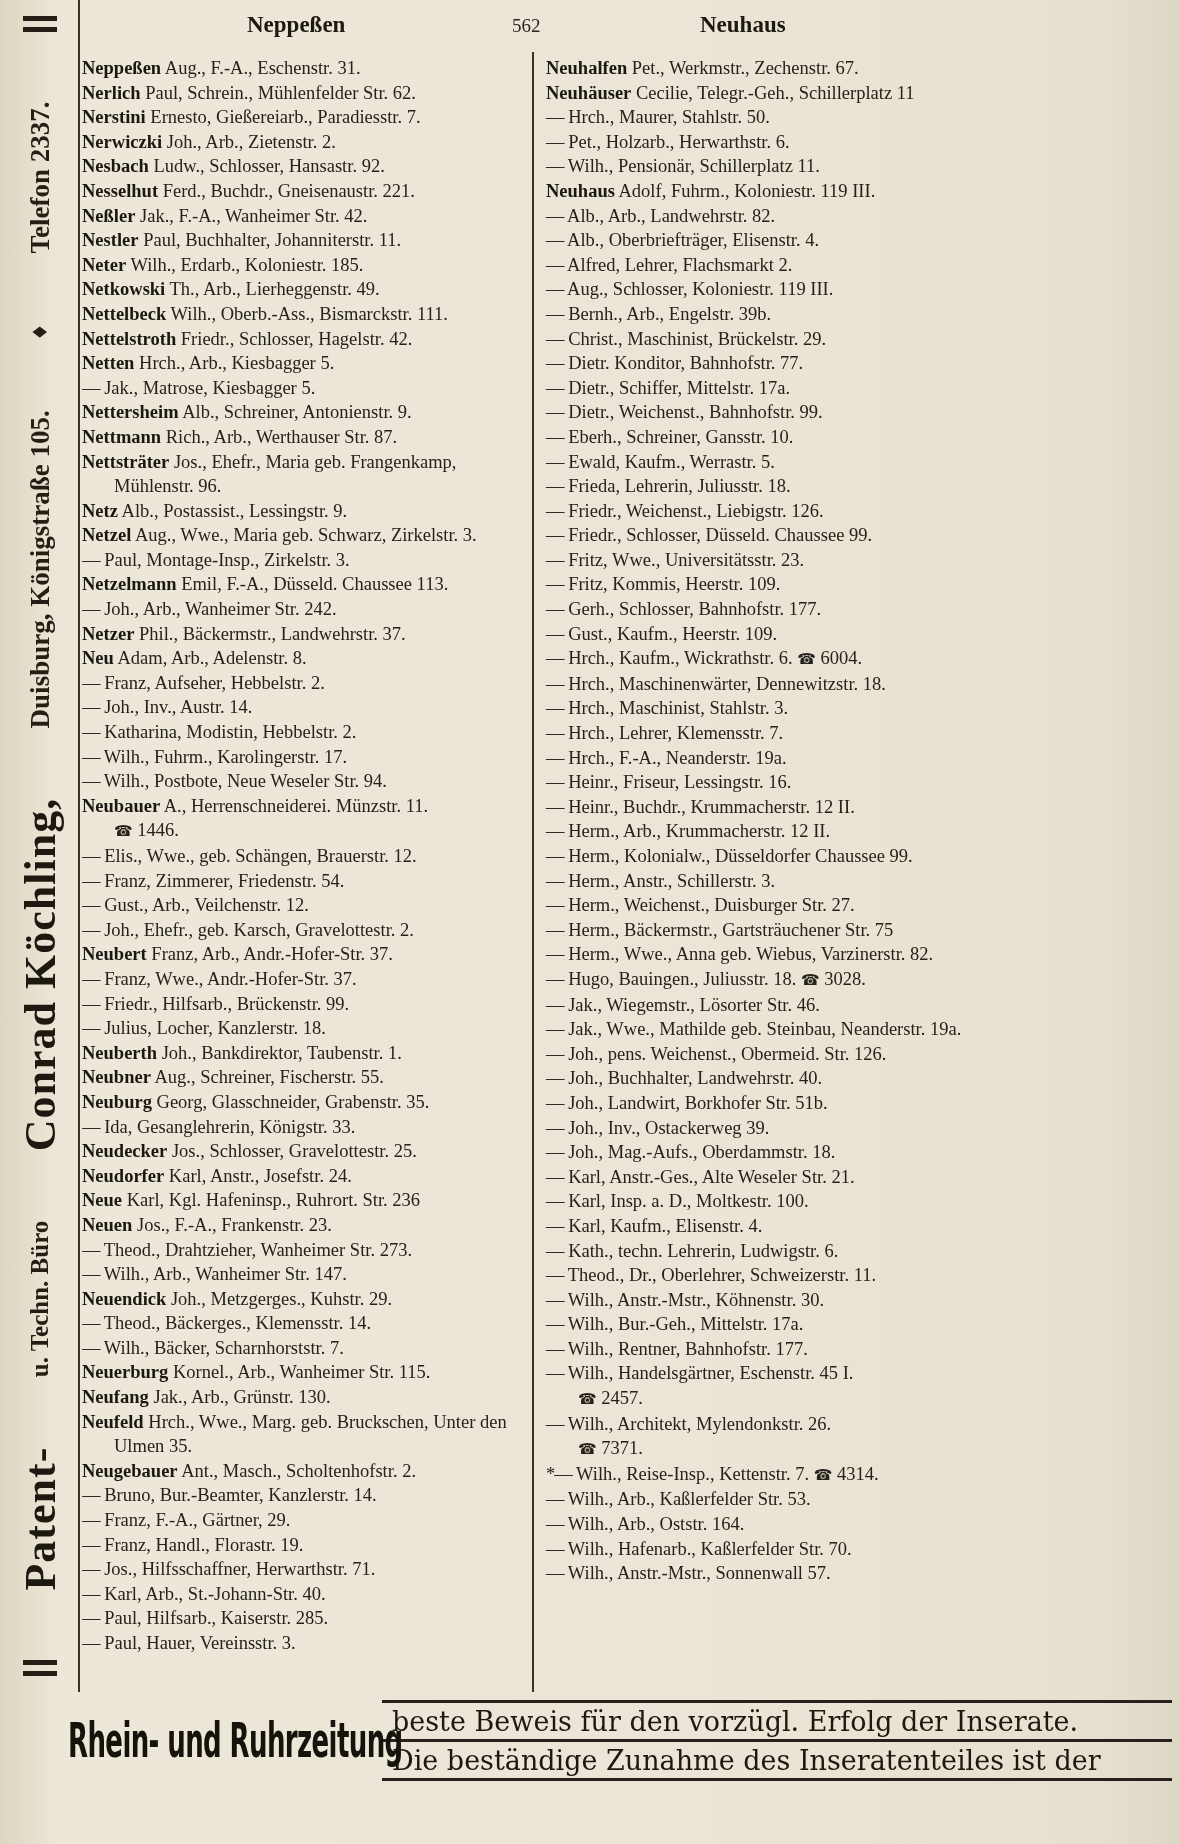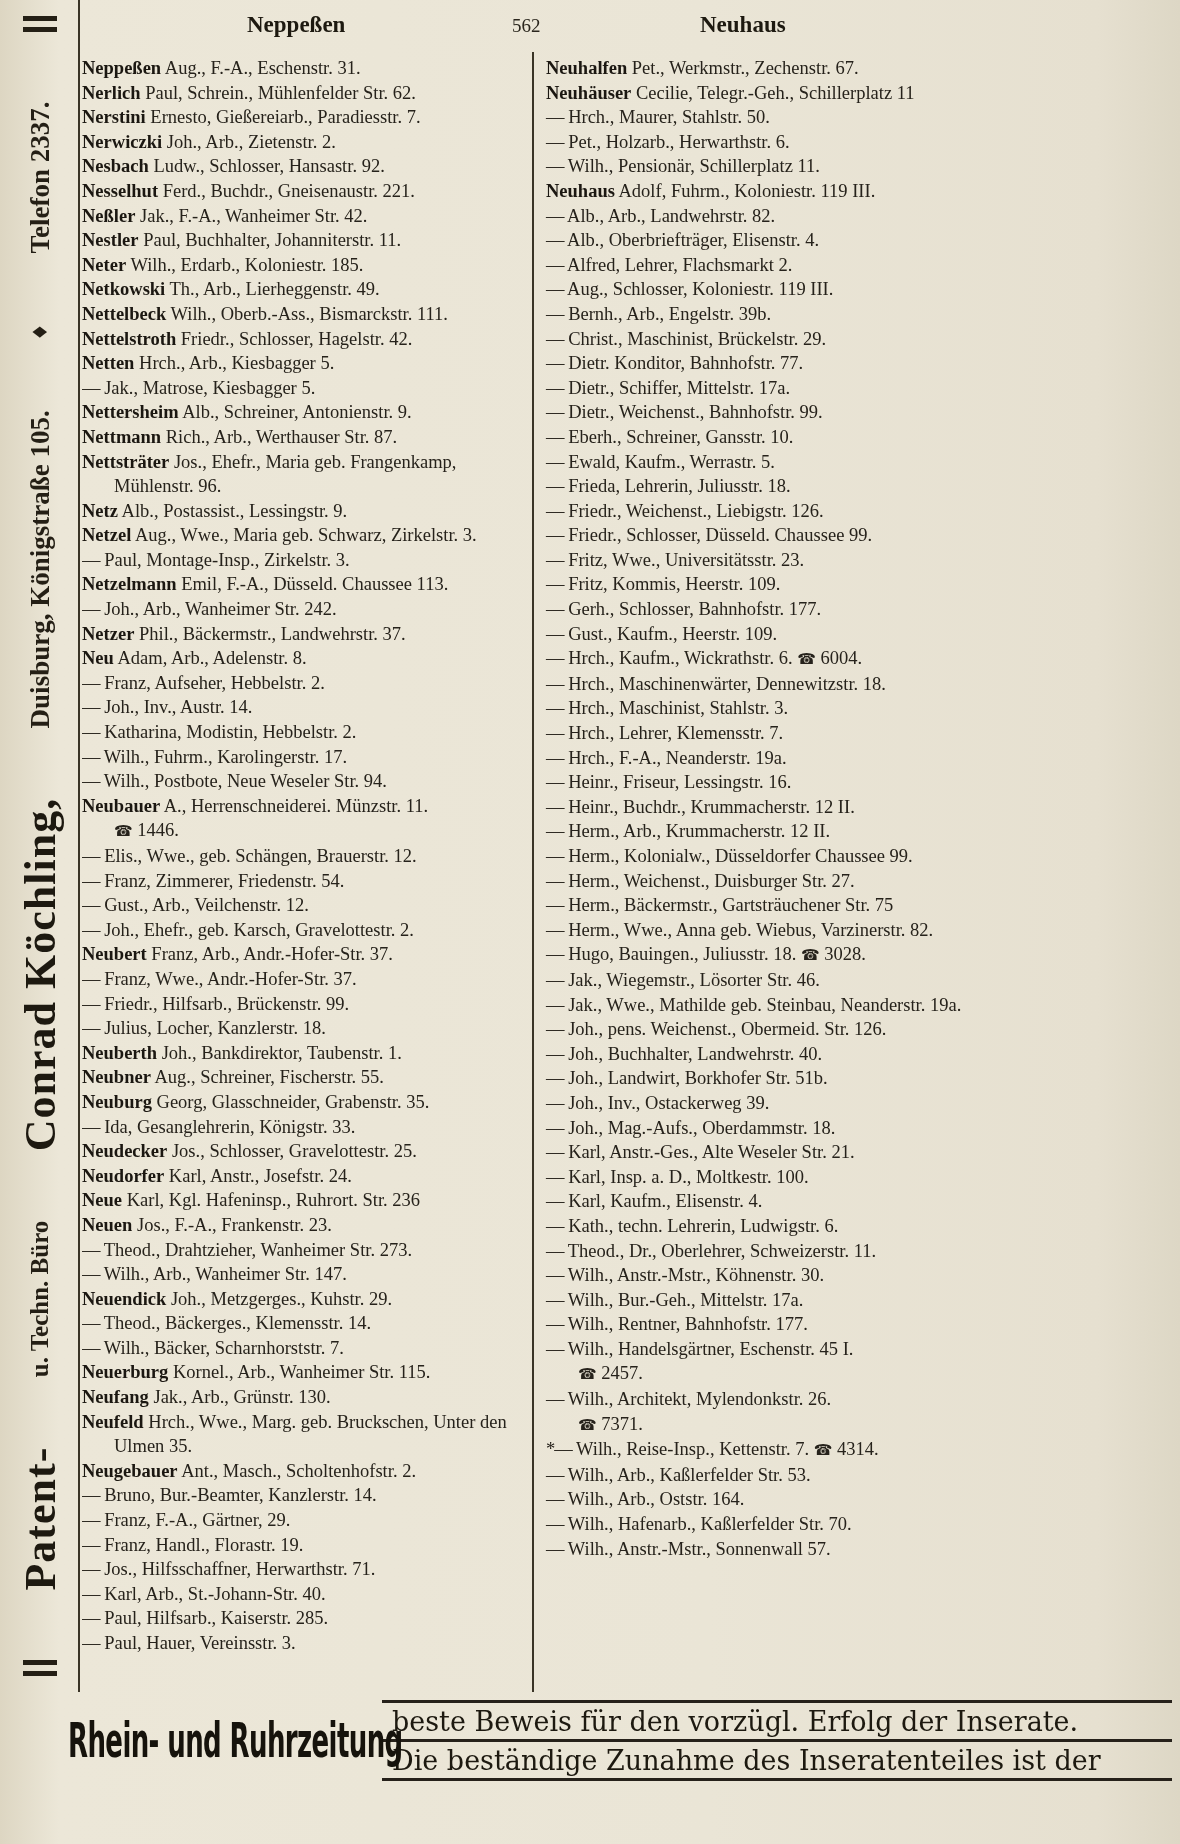--- a/index.html
+++ b/index.html
@@ -200,20 +200,21 @@
         <div class="entry"><span class="dash">—</span> <span>Gust., Kaufm., Heerstr. 109.</span></div>
         <div class="entry"><span class="dash">—</span> <span>Hrch., Kaufm., Wickrathstr. 6.</span> <span class="phone"><span class="phone-icon">☎</span>&nbsp;6004.</span></div>
         <div class="entry"><span class="dash">—</span> <span>Hrch., Maschinenwärter, Dennewitzstr. 18.</span></div>
         <div class="entry"><span class="dash">—</span> <span>Hrch., Maschinist, Stahlstr. 3.</span></div>
         <div class="entry"><span class="dash">—</span> <span>Hrch., Lehrer, Klemensstr. 7.</span></div>
         <div class="entry"><span class="dash">—</span> <span>Hrch., F.-A., Neanderstr. 19a.</span></div>
         <div class="entry"><span class="dash">—</span> <span>Heinr., Friseur, Lessingstr. 16.</span></div>
         <div class="entry"><span class="dash">—</span> <span>Heinr., Buchdr., Krummacherstr. 12 II.</span></div>
         <div class="entry"><span class="dash">—</span> <span>Herm., Arb., Krummacherstr. 12 II.</span></div>
         <div class="entry"><span class="dash">—</span> <span>Herm., Kolonialw., Düsseldorfer Chaussee 99.</span></div>
+        <div class="entry"><span class="dash">—</span> <span>Herm., Anstr., Schillerstr. 3.</span></div>
         <div class="entry"><span class="dash">—</span> <span>Herm., Weichenst., Duisburger Str. 27.</span></div>
         <div class="entry"><span class="dash">—</span> <span>Herm., Bäckermstr., Gartsträuchener Str. 75</span></div>
         <div class="entry"><span class="dash">—</span> <span>Herm., Wwe., Anna geb. Wiebus, Varzinerstr. 82.</span></div>
         <div class="entry"><span class="dash">—</span> <span>Hugo, Bauingen., Juliusstr. 18.</span> <span class="phone"><span class="phone-icon">☎</span>&nbsp;3028.</span></div>
         <div class="entry"><span class="dash">—</span> <span>Jak., Wiegemstr., Lösorter Str. 46.</span></div>
         <div class="entry"><span class="dash">—</span> <span>Jak., Wwe., Mathilde geb. Steinbau, Neanderstr. 19a.</span></div>
         <div class="entry"><span class="dash">—</span> <span>Joh., pens. Weichenst., Obermeid. Str. 126.</span></div>
         <div class="entry"><span class="dash">—</span> <span>Joh., Buchhalter, Landwehrstr. 40.</span></div>
         <div class="entry"><span class="dash">—</span> <span>Joh., Landwirt, Borkhofer Str. 51b.</span></div>
         <div class="entry"><span class="dash">—</span> <span>Joh., Inv., Ostackerweg 39.</span></div>

